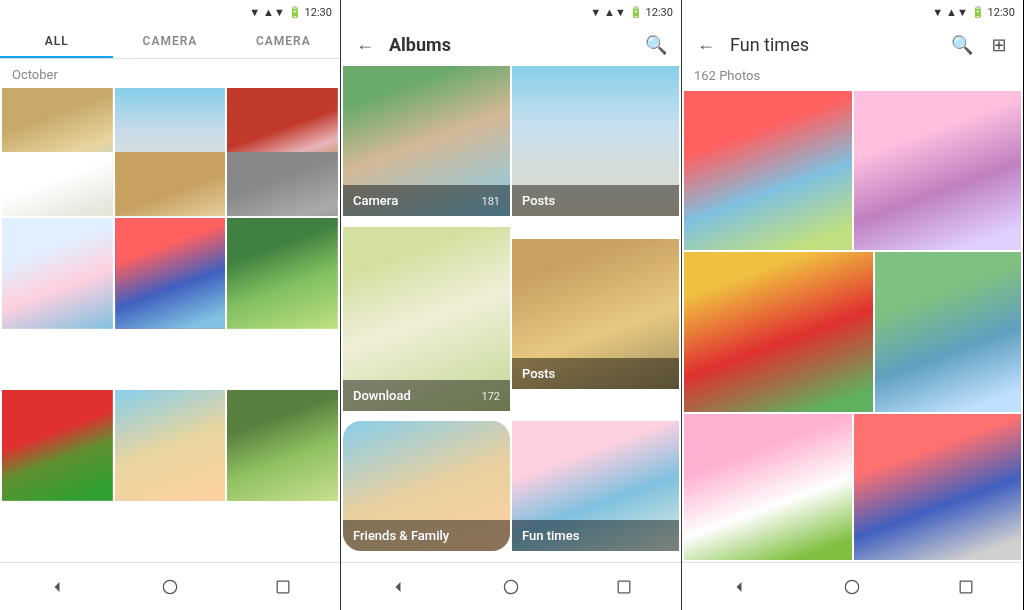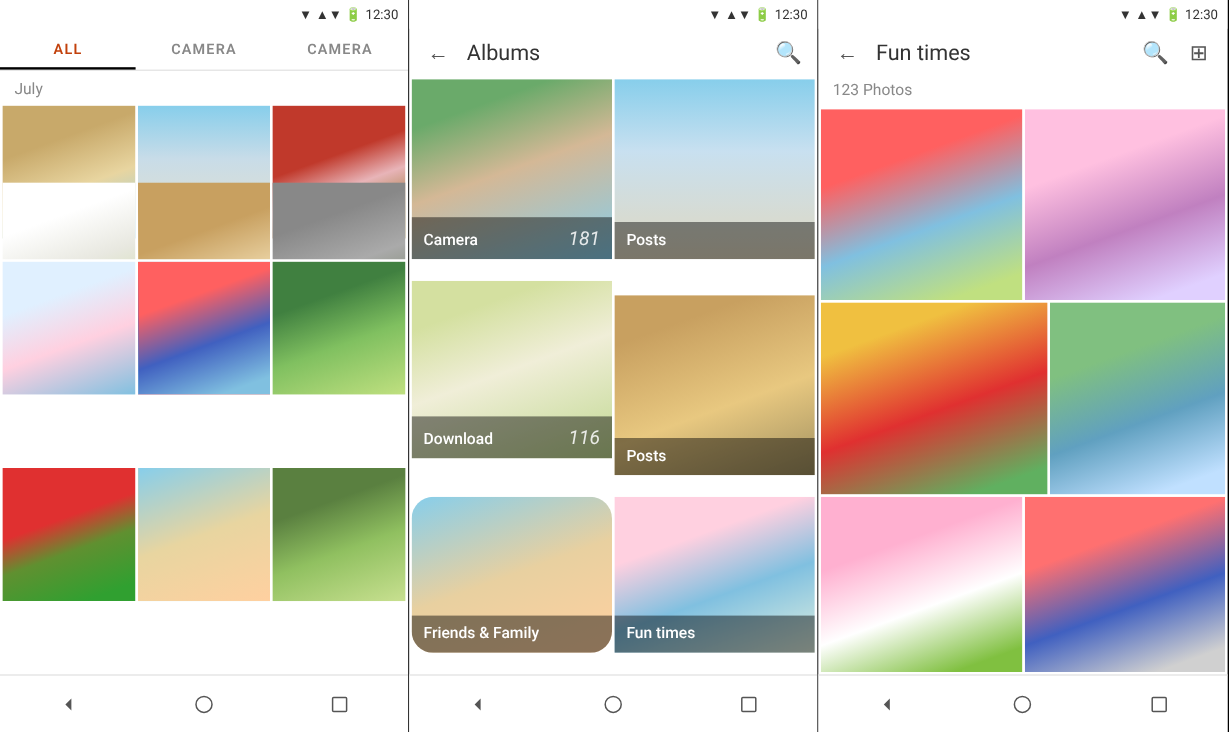--- a/index.html
+++ b/index.html
@@ -53,22 +53,22 @@
       flex: 1;
       text-align: center;
       padding: 10px 0 8px;
       font-size: 12px;
       font-weight: 600;
       color: #888;
       letter-spacing: 1px;
       cursor: pointer;
     }
     .tab.active {
-      color: #c2410c;
-      border-bottom: 2px solid #000000;
+      color: #404040;
+      border-bottom: 2px solid #0ea5e9;
     }
 
     
     .section-label {
       padding: 8px 12px 4px;
       font-size: 13px;
       color: #888;
     }
 
     
@@ -117,21 +117,21 @@
 
     
     .albums-header {
       display: flex;
       align-items: center;
       padding: 8px 12px;
       gap: 12px;
     }
     .albums-header .title {
       font-size: 18px;
-      font-weight: 400;
+      font-weight: 700;
       color: #333;
       flex: 1;
     }
     .header-icon {
       width: 24px;
       height: 24px;
       display: flex;
       align-items: center;
       justify-content: center;
       cursor: pointer;
@@ -167,23 +167,22 @@
       display: flex;
       justify-content: space-between;
       align-items: flex-end;
     }
     .album-name {
       font-size: 13px;
       color: #fff;
       font-weight: 500;
     }
     .album-count {
-      font-size: 16px;
+      font-size: 11px;
       color: rgba(255,255,255,0.85);
-      font-style: italic;
     }
 
     
     .fun-header {
       display: flex;
       align-items: center;
       padding: 8px 12px;
       gap: 12px;
     }
     .fun-header .title {
@@ -257,21 +256,21 @@
       <span>12:30</span>
     </div>
   </div>
 
   <div class="tabs">
     <div class="tab active">ALL</div>
     <div class="tab">CAMERA</div>
     <div class="tab">CAMERA</div>
   </div>
 
-  <div class="section-label">July</div>
+  <div class="section-label">October</div>
   <div class="photo-grid" style="flex:none; height:130px;">
     <div class="photo-cell">
         <div class="photo-bg beach1"></div>
       </div>
     <div class="photo-cell">
         <div class="photo-bg beach2" style="background: linear-gradient(180deg,#87ceeb 0%,#c8dce8 40%,#e8e0c8 100%);"></div>
       </div>
     <div class="photo-cell">
         <div class="photo-bg portrait1"></div>
       </div>
@@ -354,25 +353,25 @@
     </div>
 
     <div class="album-cell" style="height:150px;">
       <div class="photo-bg" style="height:100%; background: linear-gradient(180deg,#87ceeb 0%,#c8e0f0 40%,#e0d8c0 100%);"></div>
       <div class="album-label">
         <span class="album-name">Posts</span>
         <span class="album-count"></span>
       </div>
     </div>
 
-    <div class="album-cell" style="height:148px;">
+    <div class="album-cell" style="height:184px;">
       <div class="photo-bg" style="height:100%; background: linear-gradient(160deg,#d4e0a0 20%,#f0eed8 50%,#c0d890 100%);"></div>
       <div class="album-label">
         <span class="album-name">Download</span>
-        <span class="album-count">116</span>
+        <span class="album-count">172</span>
       </div>
     </div>
 
     <div class="album-cell" style="height:150px;margin-top:12px;">
       <div class="photo-bg dog2" style="height:100%; background: linear-gradient(160deg,#c8a060 20%,#e8c880 60%,#a09060 100%);"></div>
       <div class="album-label">
         <span class="album-name">Posts</span>
         <span class="album-count"></span>
       </div>
     </div>
@@ -422,21 +421,21 @@
     </div>
   </div>
 
   <div class="fun-header">
     <div class="header-icon">←</div>
     <span class="title">Fun times</span>
     <div class="header-icon">🔍</div>
     <div class="header-icon">⊞</div>
   </div>
 
-  <div class="photos-count">123 Photos</div>
+  <div class="photos-count">162 Photos</div>
 
   <div class="fun-grid">
 
     <div class="fun-row" style="flex:1.2;">
       <div class="fun-cell">
         <div class="photo-bg girl1" style="height:100%; background: linear-gradient(160deg,#ff6060 30%,#80c0e0 60%,#c0e080 90%);"></div>
       </div>
       <div class="fun-cell">
         <div class="photo-bg girl2" style="height:100%; background: linear-gradient(160deg,#ffc0e0 30%,#c080c0 60%,#e0d0ff 90%);"></div>
       </div>

